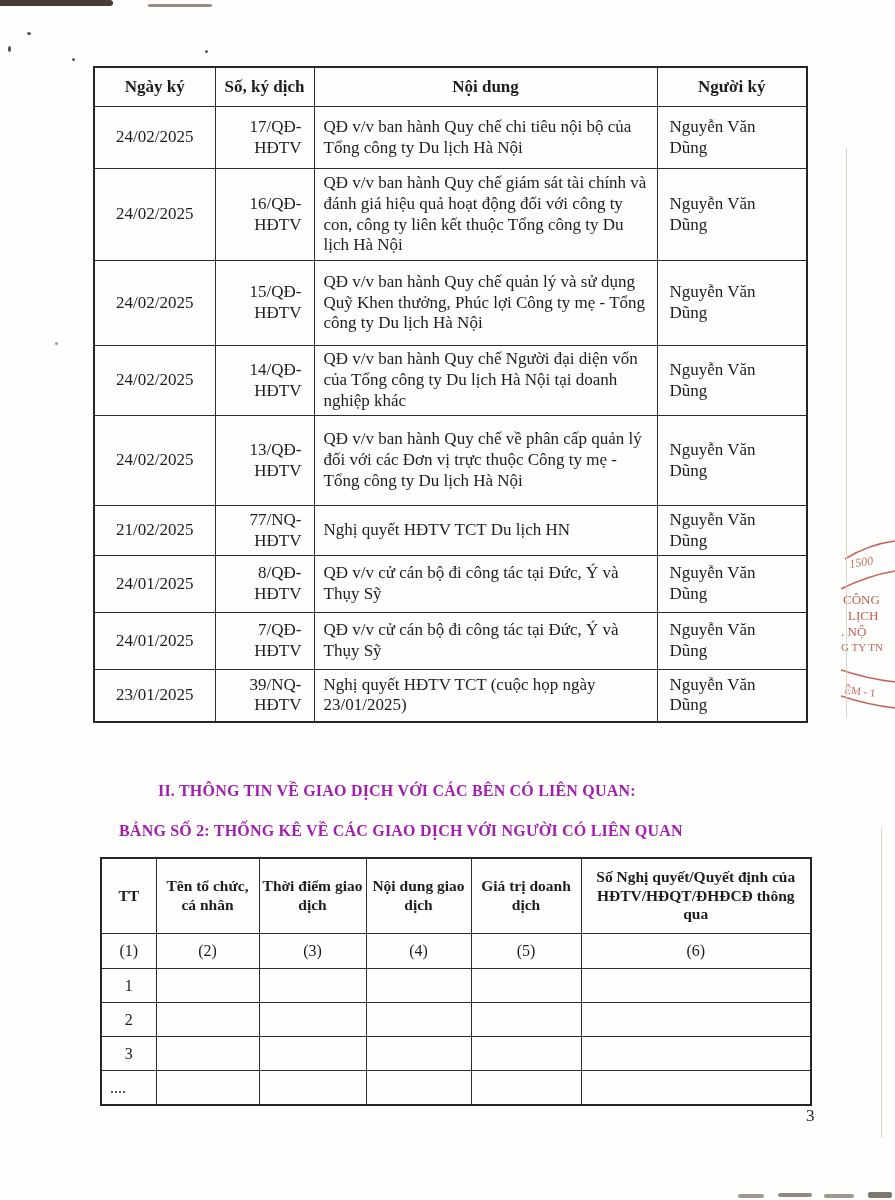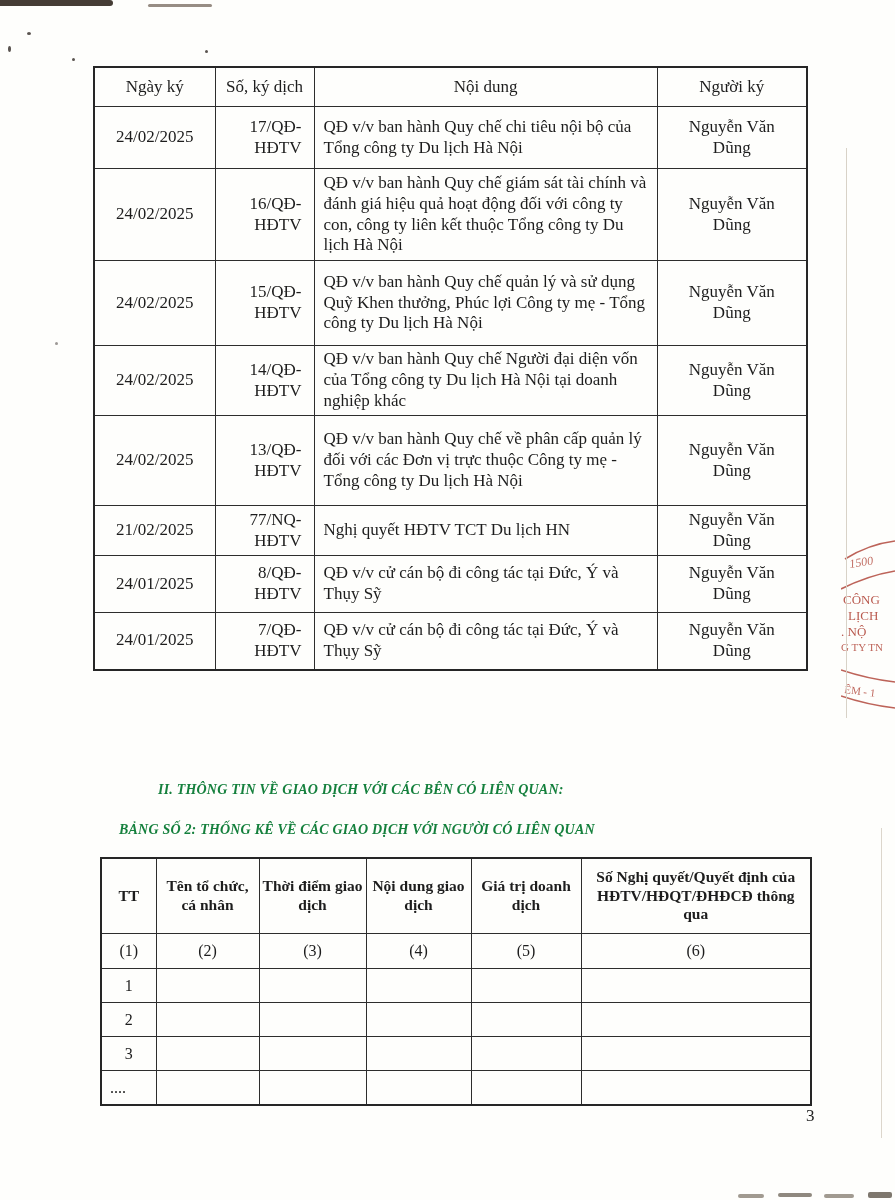--- a/index.html
+++ b/index.html
@@ -13,38 +13,38 @@
   table{border-collapse:collapse;table-layout:fixed;}
   .doc-table{position:absolute;background:transparent;}
   .doc-table td,.doc-table th{
     border:1px solid #2d2d2d;
     vertical-align:middle;
     line-height:1.22;
     overflow:hidden;
   }
   #table1{left:93px;top:66px;width:713px;font-size:17px;}
   #table1{border:2px solid #262626;}
-  #table1 th{font-weight:normal;text-align:center;height:36px;font-size:17px;}
+  #table1 th{font-weight:bold;text-align:center;height:36px;font-size:17px;}
   #table1 td.c-date{text-align:center;padding:2px 4px;}
   #table1 td.c-code{text-align:right;padding:2px 12px;}
   #table1 td.c-content{text-align:left;padding:3px 8px 3px 9px;}
-  #table1 td.c-signer{text-align:center;padding:3px 28px 3px 28px;}
+  #table1 td.c-signer{text-align:left;padding:3px 28px 3px 12px;}
 
   #table2{left:100px;top:857px;width:710px;font-size:15.5px;}
   #table2{border:2px solid #262626;}
   #table2 th{font-weight:bold;text-align:center;padding:4px 3px;height:66px;}
   #table2 td{text-align:center;padding:2px 4px;font-size:16px;}
   #table2 tr.nums td{height:30px;}
   #table2 tr.blank td{height:29px;}
   #table2 td.dots{text-align:left;padding-left:8px;}
 
   
   .heading{
-    position:absolute;font-weight:bold;font-size:14px;color:#15803d;
-    letter-spacing:.2px;white-space:nowrap;font-style:italic;
+    position:absolute;font-weight:bold;font-size:16px;color:#a21caf;
+    letter-spacing:.2px;white-space:nowrap;
   }
   #section2-heading{left:158px;top:782px;}
   #table2-heading{left:119px;top:822px;}
 
   #page-number{position:absolute;left:806px;top:1106px;font-size:17px;color:#222;}
 
   
   #stamp{position:absolute;left:841px;top:535px;width:54px;height:178px;}
 
   
@@ -112,20 +112,26 @@
     <tr style="height:57px">
       <td class="c-date">24/01/2025</td>
       <td class="c-code">8/QĐ-HĐTV</td>
       <td class="c-content">QĐ v/v cử cán bộ đi công tác tại Đức, Ý và Thụy Sỹ</td>
       <td class="c-signer">Nguyễn Văn Dũng</td>
     </tr>
     <tr style="height:57px">
       <td class="c-date">24/01/2025</td>
       <td class="c-code">7/QĐ-HĐTV</td>
       <td class="c-content">QĐ v/v cử cán bộ đi công tác tại Đức, Ý và Thụy Sỹ</td>
+      <td class="c-signer">Nguyễn Văn Dũng</td>
+    </tr>
+    <tr style="height:52px">
+      <td class="c-date">23/01/2025</td>
+      <td class="c-code">39/NQ-HĐTV</td>
+      <td class="c-content">Nghị quyết HĐTV TCT (cuộc họp ngày 23/01/2025)</td>
       <td class="c-signer">Nguyễn Văn Dũng</td>
     </tr>
   </tbody>
 </table>
 
 <div id="section2-heading" class="heading">II. THÔNG TIN VỀ GIAO DỊCH VỚI CÁC BÊN CÓ LIÊN QUAN:</div>
 <div id="table2-heading" class="heading">BẢNG SỐ 2: THỐNG KÊ VỀ CÁC GIAO DỊCH VỚI NGƯỜI CÓ LIÊN QUAN</div>
 
 <table id="table2" class="doc-table">
   <colgroup>

